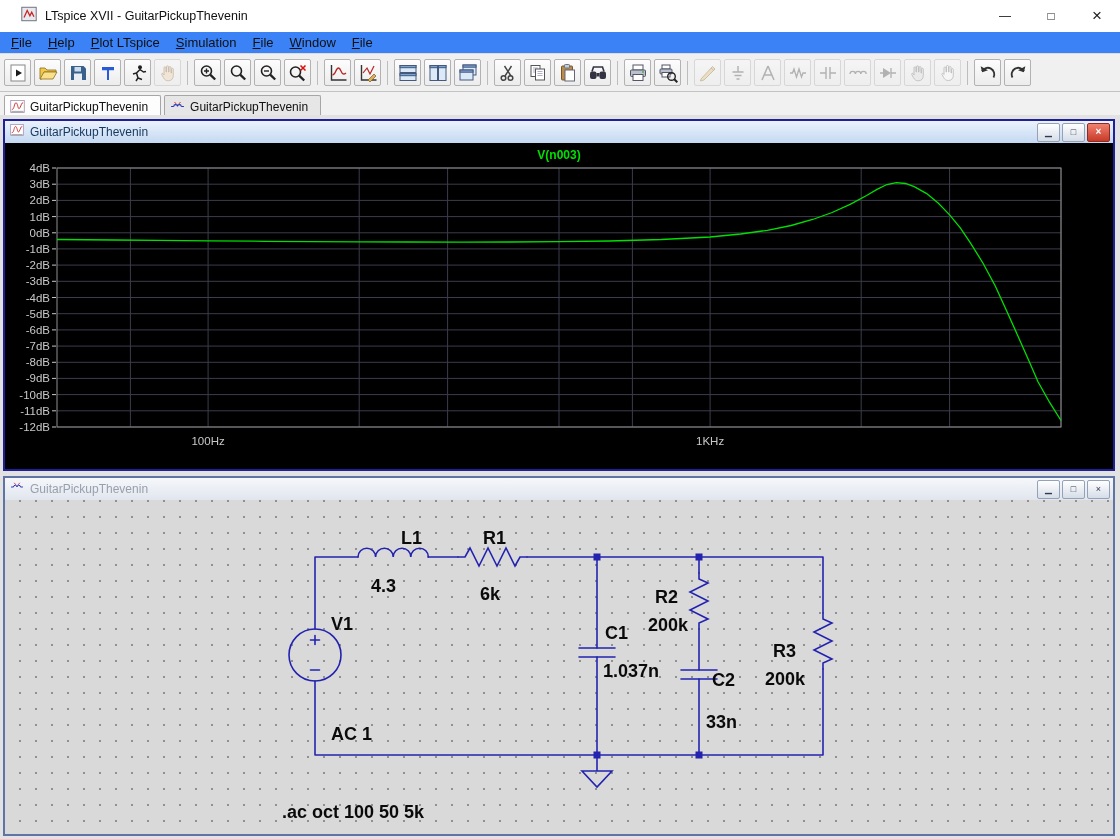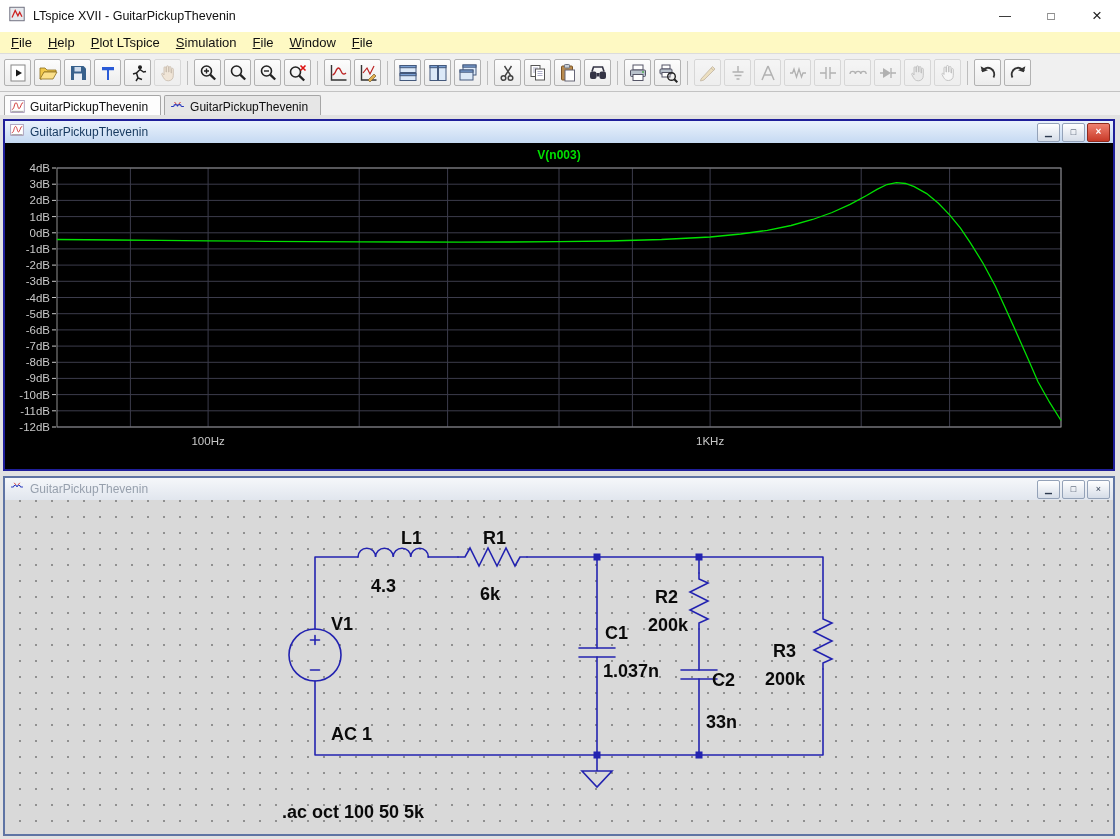--- a/index.html
+++ b/index.html
@@ -5,28 +5,28 @@
   html,body{margin:0;padding:0;}
   body{
     width:1120px;height:839px;position:relative;overflow:hidden;
     background:#ffffff;
     font-family:"Liberation Sans","DejaVu Sans",sans-serif;
     -webkit-font-smoothing:antialiased;
   }
   .app{position:absolute;inset:0;box-shadow:inset 0 0 0 1px #b9bec4;}
 
   
-  .titlebar{display:flex;align-items:center;height:32px;background:#fff;padding-left:8px;gap:7px;}
+  .titlebar{display:flex;align-items:center;height:32px;background:#fff;padding-left:20px;gap:7px;}
   .app-title{font-size:12.5px;color:#101010;}
   .win-controls{margin-left:auto;display:flex;height:100%;}
   .win-btn{width:46px;height:100%;display:flex;align-items:center;justify-content:center;font-size:12px;color:#222;}
   .win-btn.close{font-size:17px;}
 
   
-  .menubar{display:flex;align-items:center;height:21px;background:#fef9c3;padding-left:3px;}
+  .menubar{display:flex;align-items:center;height:21px;background:#3b82f6;padding-left:3px;}
   .menu-item{display:inline-block;padding:2px 8px;font-size:13px;color:#101010;}
   .menu-item::first-letter{text-decoration:underline;}
 
   
   .toolbar{display:flex;align-items:center;height:37px;background:#f0f0f0;
     border-top:1px solid #dcdcdc;border-bottom:1px solid #c3c3c3;padding:0 4px;gap:3px;}
   .tb-btn{width:27px;height:27px;display:flex;align-items:center;justify-content:center;
     background:linear-gradient(#fdfdfd,#ececec);border:1px solid #b2b2b2;border-radius:2px;box-sizing:border-box;}
   .tb-btn.disabled{opacity:.4;}
   .tb-sep{width:1px;height:24px;background:#bdbdbd;margin:0 3px;}

